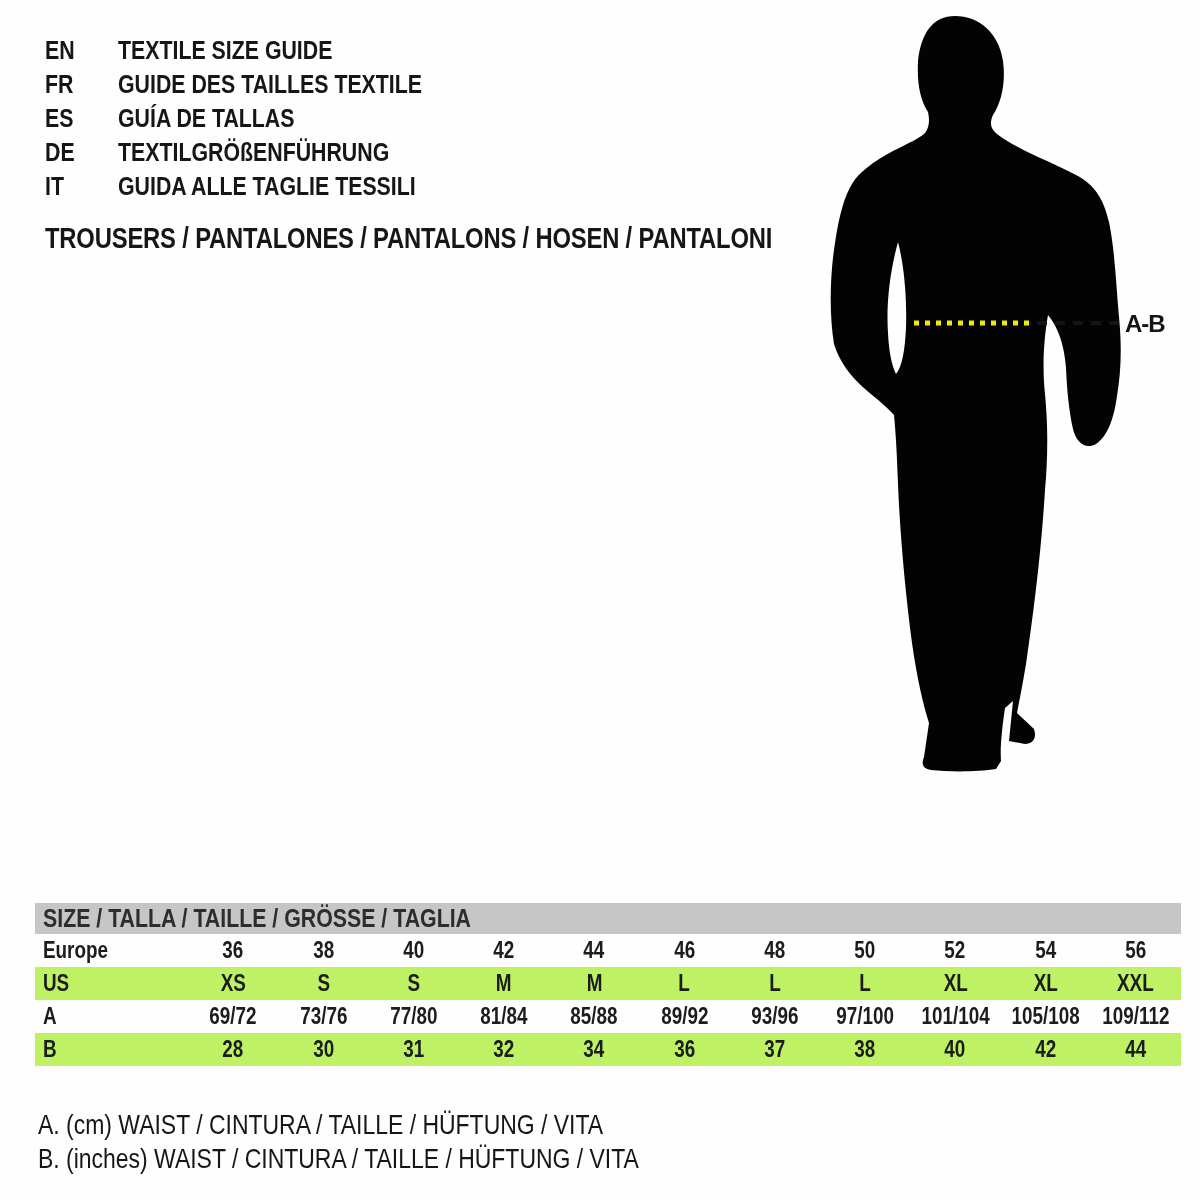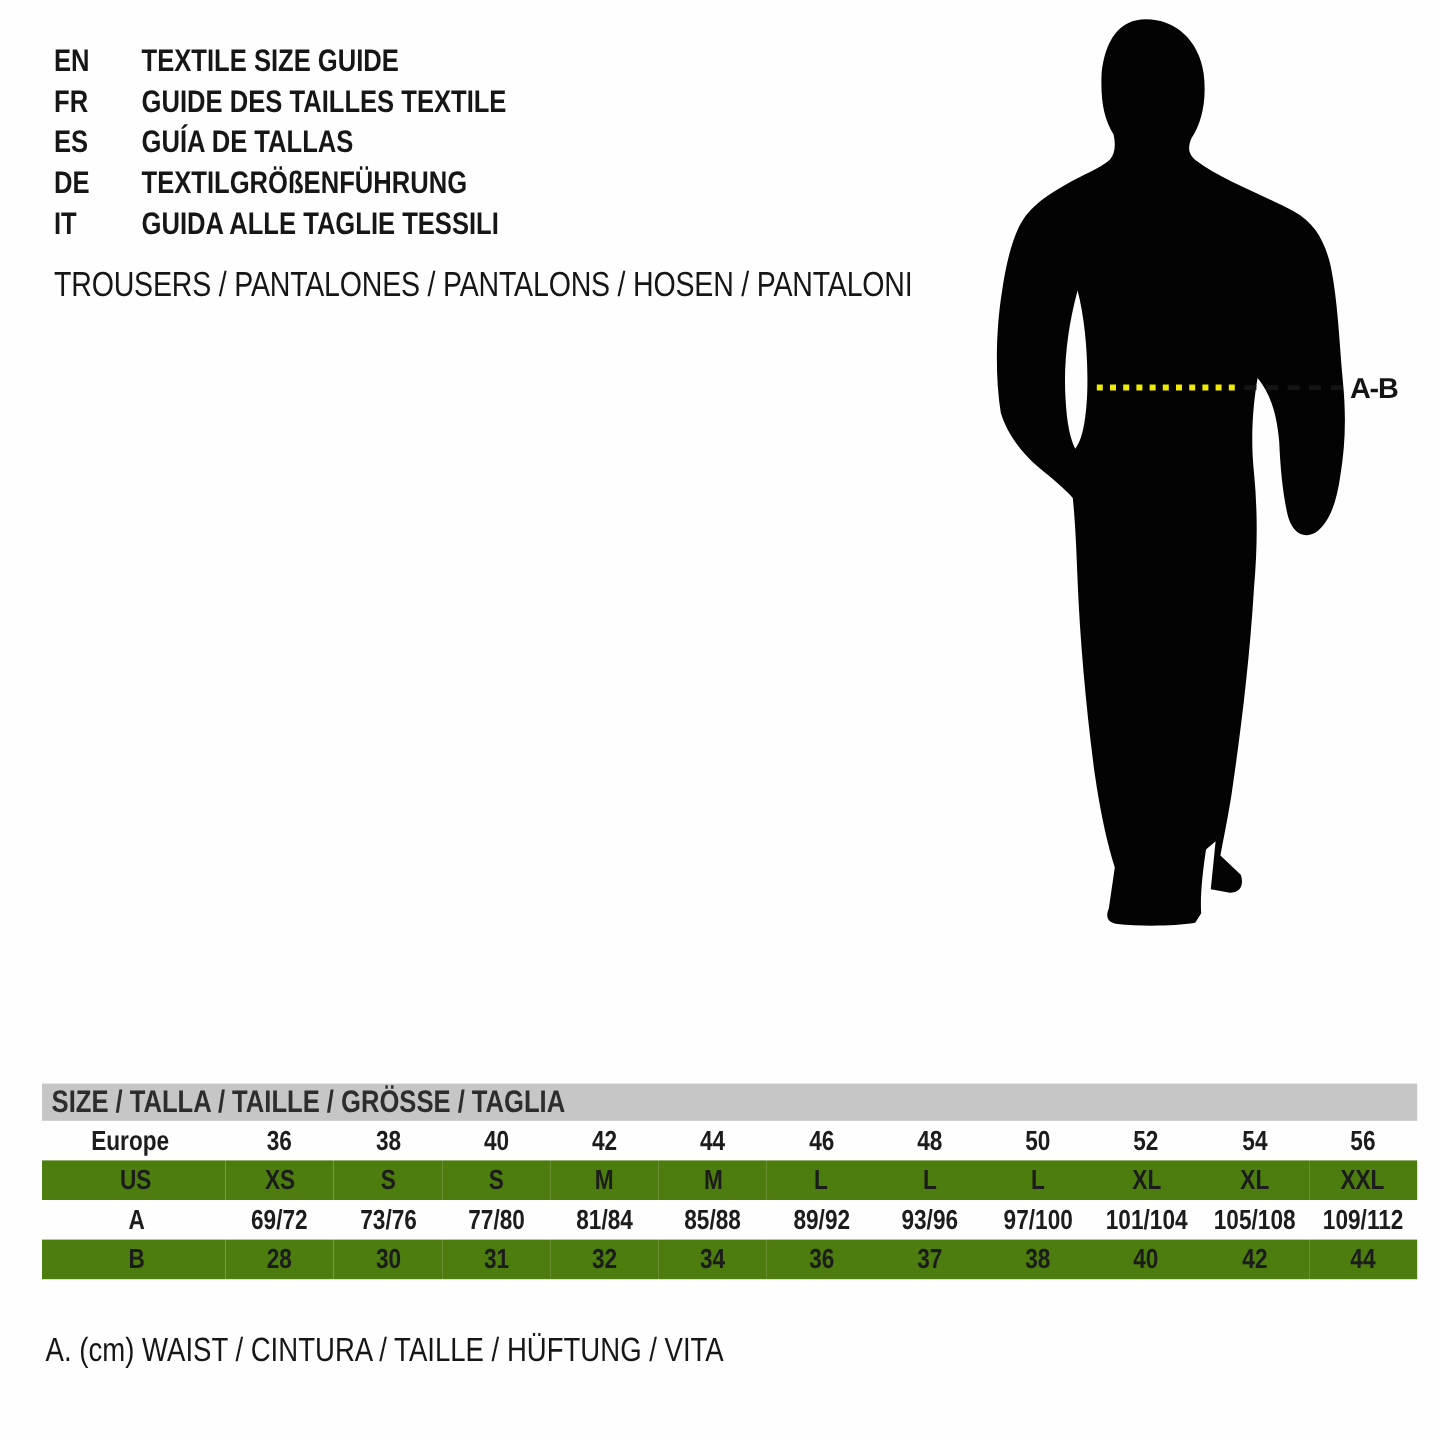--- a/index.html
+++ b/index.html
@@ -14,39 +14,39 @@
   .cond-c{display:inline-block;transform:scaleX(.82);transform-origin:50% 50%;white-space:nowrap;}
 
   
   .lang-block{position:absolute;left:45px;top:33px;}
   .lang-row{height:34px;line-height:34px;font-weight:700;font-size:26px;}
   .lang-row .code{position:absolute;left:0;}
   .lang-row .lab{position:absolute;left:73px;}
   .lang-row{position:relative;width:520px;}
 
   
-  .heading{position:absolute;left:45px;font-weight:400;letter-spacing:-.2px;}
+  .heading{position:absolute;left:45px;font-weight:700;letter-spacing:-.2px;}
   .trousers{top:222px;font-size:29px;}
   .man{top:852px;font-size:26px;}
 
   
   .figure{position:absolute;left:0;top:0;}
   .figure text{font:700 24px "Liberation Sans","DejaVu Sans",sans-serif;letter-spacing:-1px;}
 
   
   .size-table{
     position:absolute;left:35px;top:903px;width:1146px;
     border-collapse:collapse;table-layout:fixed;font-size:23px;font-weight:700;color:#1c1c1c;
   }
   .size-table col.c0{width:153px;}
   .size-table td{padding:0;vertical-align:middle;text-align:center;}
-  .size-table td.lbl{text-align:center;padding-left:8px;}
+  .size-table td.lbl{text-align:left;padding-left:8px;}
   .size-table tr.hdr td{height:31px;background:#c6c6c6;text-align:left;padding-left:8px;color:#2d2d2d;font-size:26px;}
   .size-table tr.r{height:33px;}
-  .size-table tr.stripe{background:#4d7c0f;}
+  .size-table tr.stripe{background:#bef264;}
 
   
   .notes{position:absolute;left:38px;top:1108px;}
   .note-line{height:34px;line-height:34px;font-weight:400;font-size:28px;}
 </style>
 </head>
 <body>
 
 <div class="canvas">
 
@@ -179,15 +179,16 @@
       <td><span class="cond-c">38</span></td>
       <td><span class="cond-c">40</span></td>
       <td><span class="cond-c">42</span></td>
       <td><span class="cond-c">44</span></td>
     </tr>
   </tbody>
     </table>
 
   <div class="notes">
     <div class="note-line"><span class="cond-l">A. (cm) WAIST / CINTURA / TAILLE / HÜFTUNG / VITA</span></div>
+    <div class="note-line"><span class="cond-l">B. (inches) WAIST / CINTURA / TAILLE / HÜFTUNG / VITA</span></div>
   </div>
 
 </div>
 
 </body></html>

